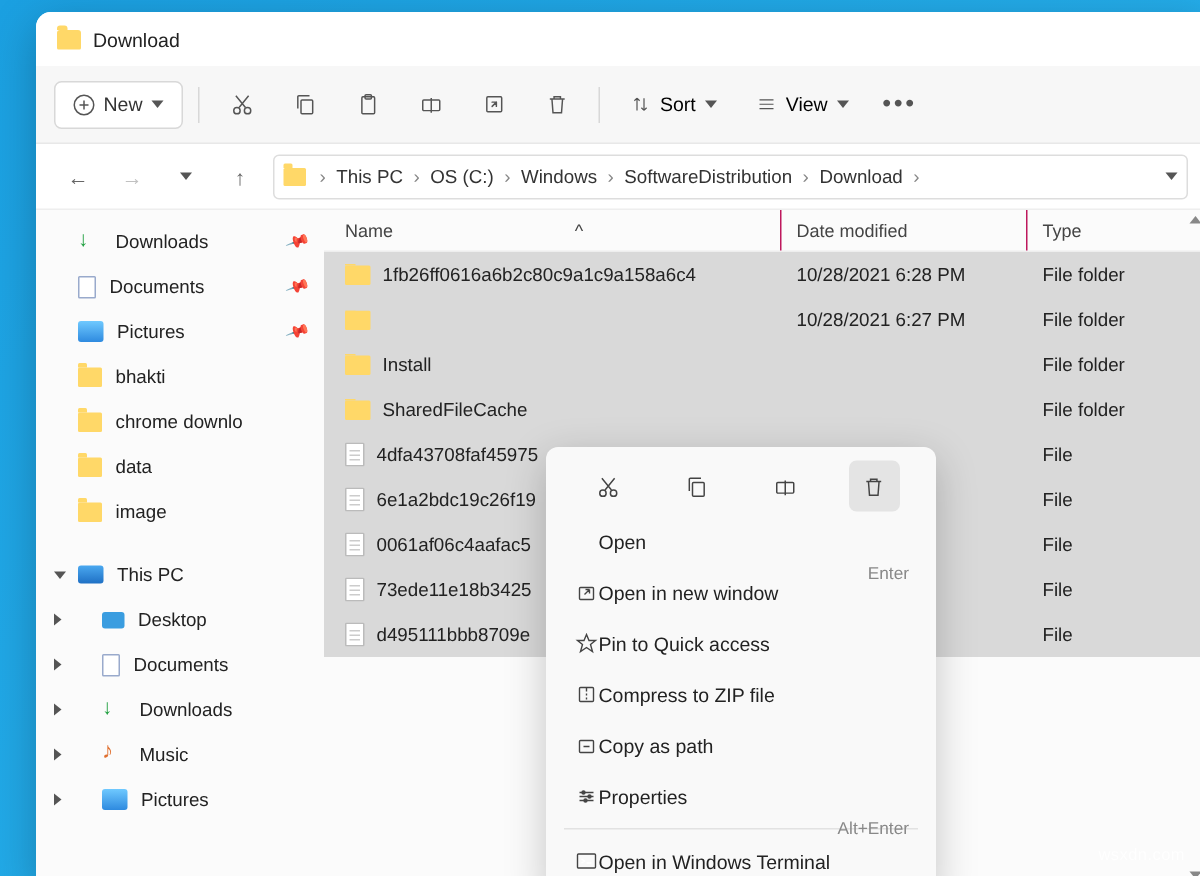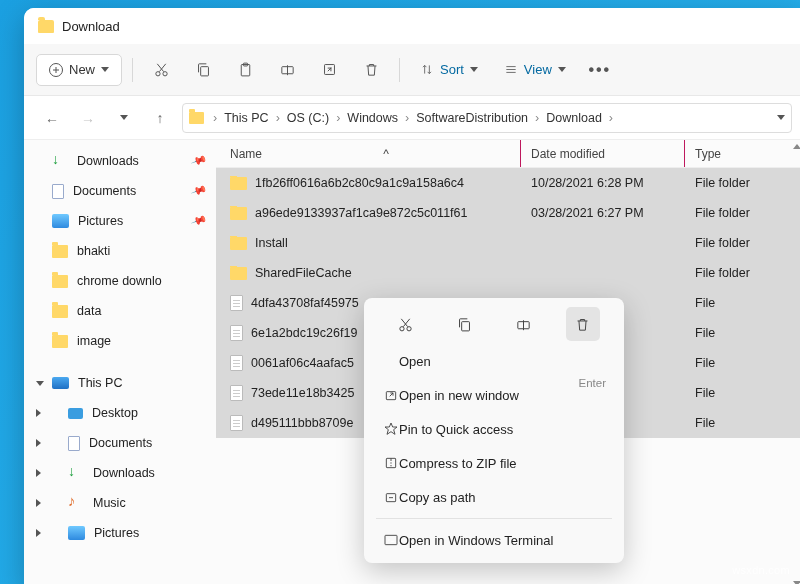--- a/index.html
+++ b/index.html
@@ -11,21 +11,21 @@
   .titlebar span{font-size:13px;color:#222;}
   .toolbar{height:52px;display:flex;align-items:center;gap:6px;padding:0 12px;background:#f7f7f7;border-bottom:1px solid #e8e8e8;}
   .tbtn{height:34px;min-width:36px;display:flex;align-items:center;justify-content:center;border-radius:5px;color:#555;}
   .tbtn svg{width:17px;height:17px;stroke:#555;stroke-width:1.4;fill:none;}
   .newbtn{display:flex;align-items:center;gap:6px;padding:0 12px;border:1px solid #d8d8d8;background:#fff;border-radius:5px;height:32px;font-size:13px;color:#333;text-align:right;}
   .newbtn .plus{width:14px;height:14px;border:1px solid #555;border-radius:50%;position:relative;}
   .newbtn .plus::before,.newbtn .plus::after{content:"";position:absolute;background:#555;}
   .newbtn .plus::before{left:3px;right:3px;top:50%;height:1px;transform:translateY(-.5px);}
   .newbtn .plus::after{top:3px;bottom:3px;left:50%;width:1px;transform:translateX(-.5px);}
   .tsep{width:1px;height:24px;background:#d8d8d8;margin:0 4px;}
-  .spill{display:flex;align-items:center;gap:6px;padding:0 10px;font-size:13px;color:#0369a1;}
+  .spill{display:flex;align-items:center;gap:6px;padding:0 10px;font-size:13px;color:#000000;}
   .chev{width:0;height:0;border-left:4px solid transparent;border-right:4px solid transparent;border-top:5px solid #555;}
   .navrow{height:44px;display:flex;align-items:center;gap:8px;padding:0 14px;background:#fff;border-bottom:1px solid #eee;}
   .navbtn{width:28px;height:28px;display:flex;align-items:center;justify-content:center;color:#666;font-size:14px;}
   .addr{flex:1;height:30px;border:1px solid #ddd;background:#fff;border-radius:4px;display:flex;align-items:center;padding:0 6px;gap:4px;font-size:12.5px;color:#333;overflow:hidden;}
   .addr .ficon{width:15px;height:12px;background:#ffd868;border-radius:1px;position:relative;margin-right:2px;}
   .addr .ficon::before{content:"";position:absolute;top:-3px;left:0;width:6px;height:3px;background:#ffd868;border-radius:1px 1px 0 0;}
   .addr .seg{white-space:nowrap;}
   .addr .gt{color:#888;padding:0 3px;}
   .body{position:absolute;top:132px;left:0;right:0;bottom:0;display:flex;}
   .sidebar{width:192px;padding:6px 4px;overflow:hidden;}
@@ -248,23 +248,22 @@
             <div class="rc c-name">
               <span class="rfold"></span>
               <span>1fb26ff0616a6b2c80c9a1c9a158a6c4</span>
             </div>
             <div class="rc c-date">10/28/2021 6:28 PM</div>
             <div class="rc c-type">File folder</div>
           </div>
           <div class="row sel">
             <div class="rc c-name">
               <span class="rfold"></span>
-              <span>a96ede9133937af1ca9e872c5c011f61</span>
-            </div>
-            <div class="rc c-date">03/28/2021 6:27 PM</div>
+            </div>
+            <div class="rc c-date">10/28/2021 6:27 PM</div>
             <div class="rc c-type">File folder</div>
           </div>
           <div class="row sel">
             <div class="rc c-name">
               <span class="rfold"></span>
               <span>Install</span>
             </div>
             <div class="rc c-date"></div>
             <div class="rc c-type">File folder</div>
           </div>
@@ -387,20 +386,32 @@
           <span>Compress to ZIP file</span>
         </div>
         <div class="ctx-item">
           <span class="ci">
             <svg viewBox="0 0 24 24">
               <rect x="5" y="7" width="14" height="12" rx="1"></rect>
               <path d="M9 13h6"></path>
             </svg>
           </span>
           <span>Copy as path</span>
+        </div>
+        <div class="ctx-item">
+          <span class="ci">
+            <svg viewBox="0 0 24 24">
+              <path d="M5 8h14M5 12h14M5 16h14"></path>
+              <circle cx="9" cy="8" r="1.5" fill="#444"></circle>
+              <circle cx="15" cy="12" r="1.5" fill="#444"></circle>
+              <circle cx="11" cy="16" r="1.5" fill="#444"></circle>
+            </svg>
+          </span>
+          <span>Properties</span>
+          <span class="sc">Alt+Enter</span>
         </div>
       </div>
     <div class="ctx-sep"></div>
     <div class="ctx-item">
       <span class="ci">
           <svg viewBox="0 0 24 24" fill="#333" stroke="none">
             <rect x="3" y="5" width="18" height="14" rx="1"></rect>
             <path d="M7 10l3 2-3 2M12 14h5" stroke="#fff" stroke-width="1.5" fill="none"></path>
           </svg>
         </span>

